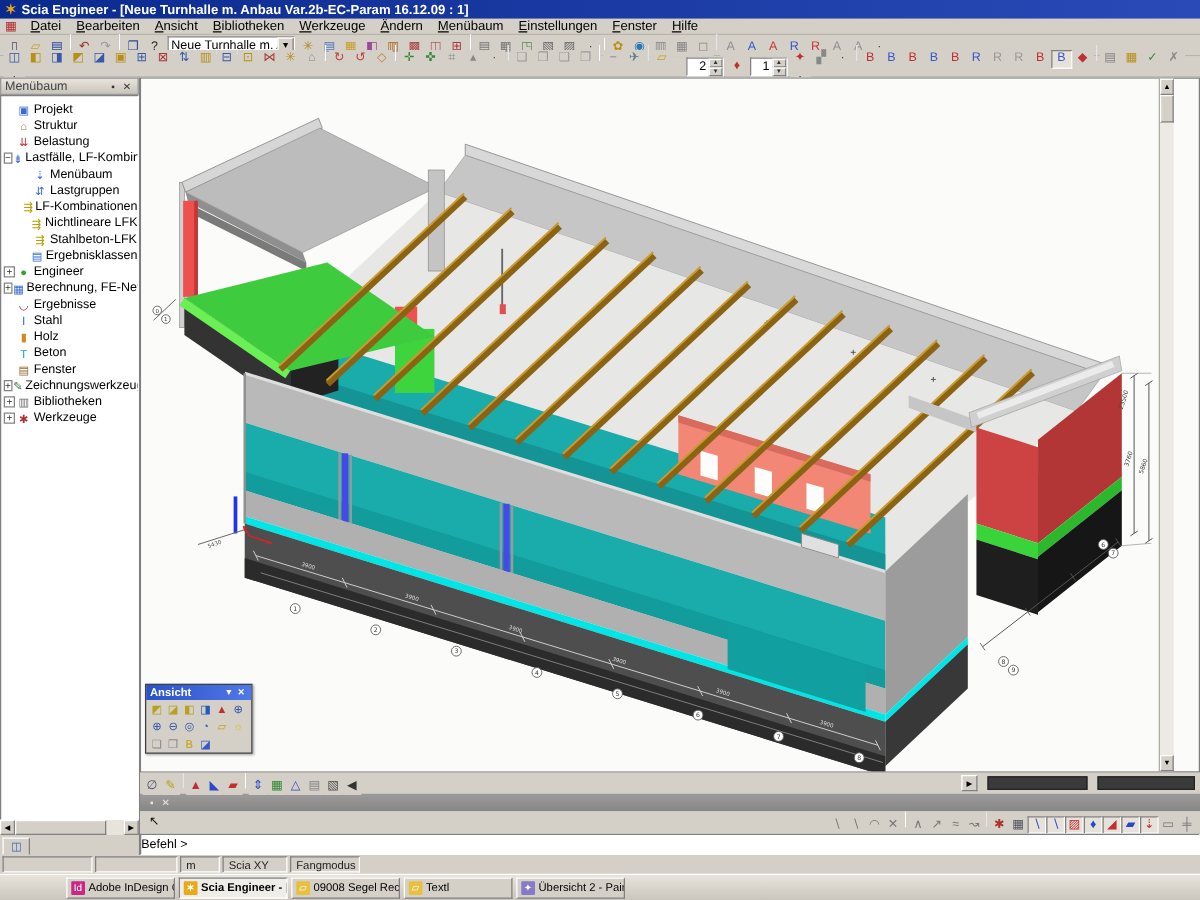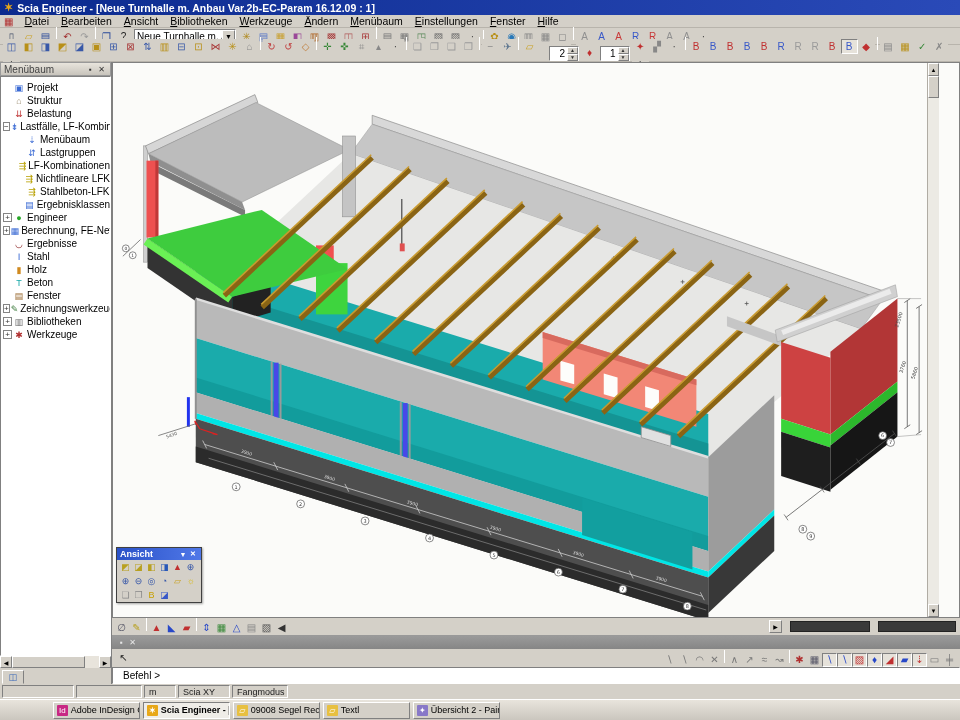--- a/index.html
+++ b/index.html
@@ -68,21 +68,21 @@
   #hscroll-row { height:18px; background:#d4d0c8; display:flex; align-items:center; border-bottom:1px solid #999; padding-left:2px; }
   #hscroll-row .dark { height:11px; background:#3a3a3a; border:1px solid #222; margin-left:8px; }
   #hscroll-row .sb { width:13px; height:13px; background:#d4d0c8; border:1px solid; border-color:#fff #808080 #808080 #fff; font-size:6px; display:flex; align-items:center; justify-content:center; }
 
   
   #cmd-header { height:13px; background:linear-gradient(#9a9a9a,#868686); color:#d8d8d8; font-size:9.5px; display:flex; align-items:center; padding:0 4px; }
   #cmd-header .cht { flex:1; }
   #cmd-header .chb { width:11px; text-align:center; color:#e8e8e8; font-size:8px; }
   #cmd-toolrow { height:18px; background:#d4d0c8; display:flex; align-items:center; padding:0 3px; }
   #cmd-toolrow .spacer { flex:1; }
-  #cmd-input { height:17px; background:#fff; border:1px solid; border-color:#808080 #fff #fff #808080; display:flex; align-items:center; padding-left:10px; font-size:10px; }
+  #cmd-input { height:17px; background:#fff; border:1px solid; border-color:#808080 #fff #fff #808080; display:flex; align-items:center; padding-left:0; font-size:10px; }
 
   
   #statusbar { height:15px; background:#d4d0c8; display:flex; align-items:stretch; padding:1px 2px; gap:2px; }
   .sseg { border:1px solid; border-color:#808080 #fff #fff #808080; font-size:9px; display:flex; align-items:center; padding:0 4px; color:#222; }
 
   
   #taskbar { height:21px; background:linear-gradient(#e8e4dc,#cac6be); border-top:1px solid #fff; display:flex; align-items:center; padding:1px 2px; gap:3px; }
   #start-btn { height:17px; display:flex; align-items:center; gap:3px; padding:0 6px 0 3px; background:#d4d0c8; border:1px solid; border-color:#fff #808080 #808080 #fff; font-weight:bold; font-size:10px;margin-top:36px; }
   .task-btn { width:87px; height:17px; display:flex; align-items:center; gap:3px; padding:0 3px; background:#d4d0c8; border:1px solid; border-color:#fff #808080 #808080 #fff; font-size:9px; white-space:nowrap; overflow:hidden; }
   .task-btn.active { border-color:#808080 #fff #fff #808080; background:#efede8; font-weight:bold; }

